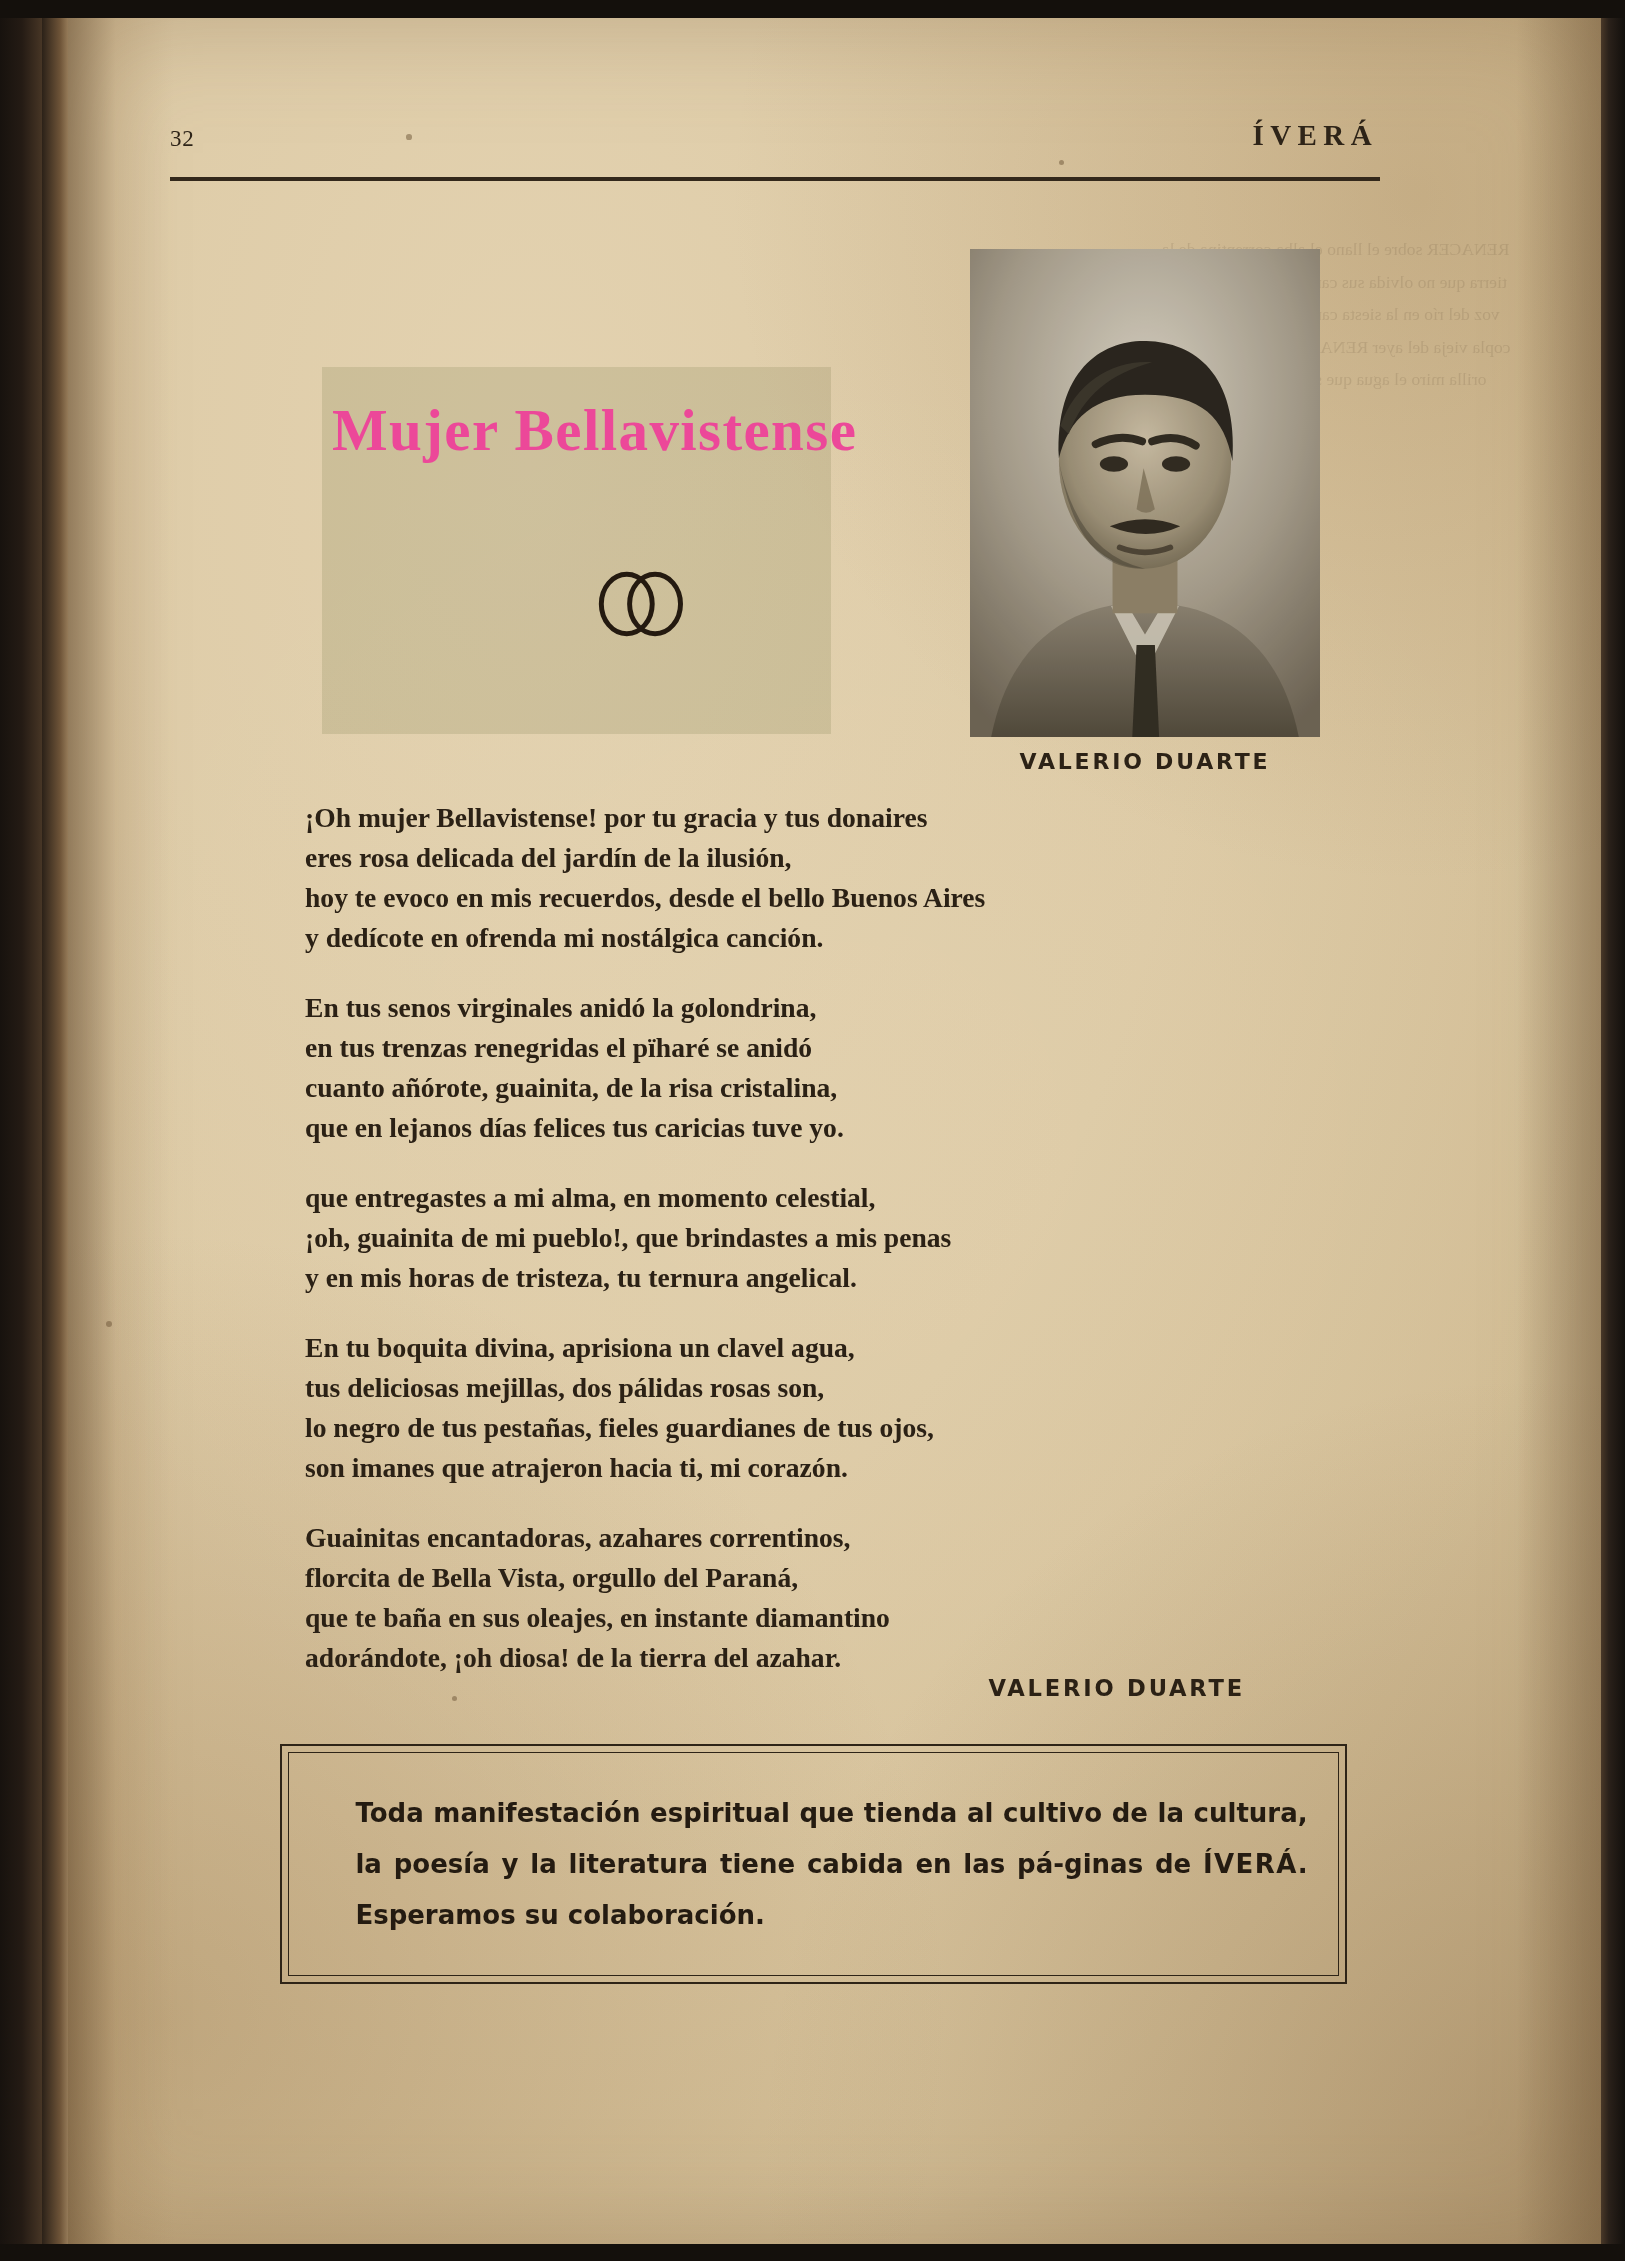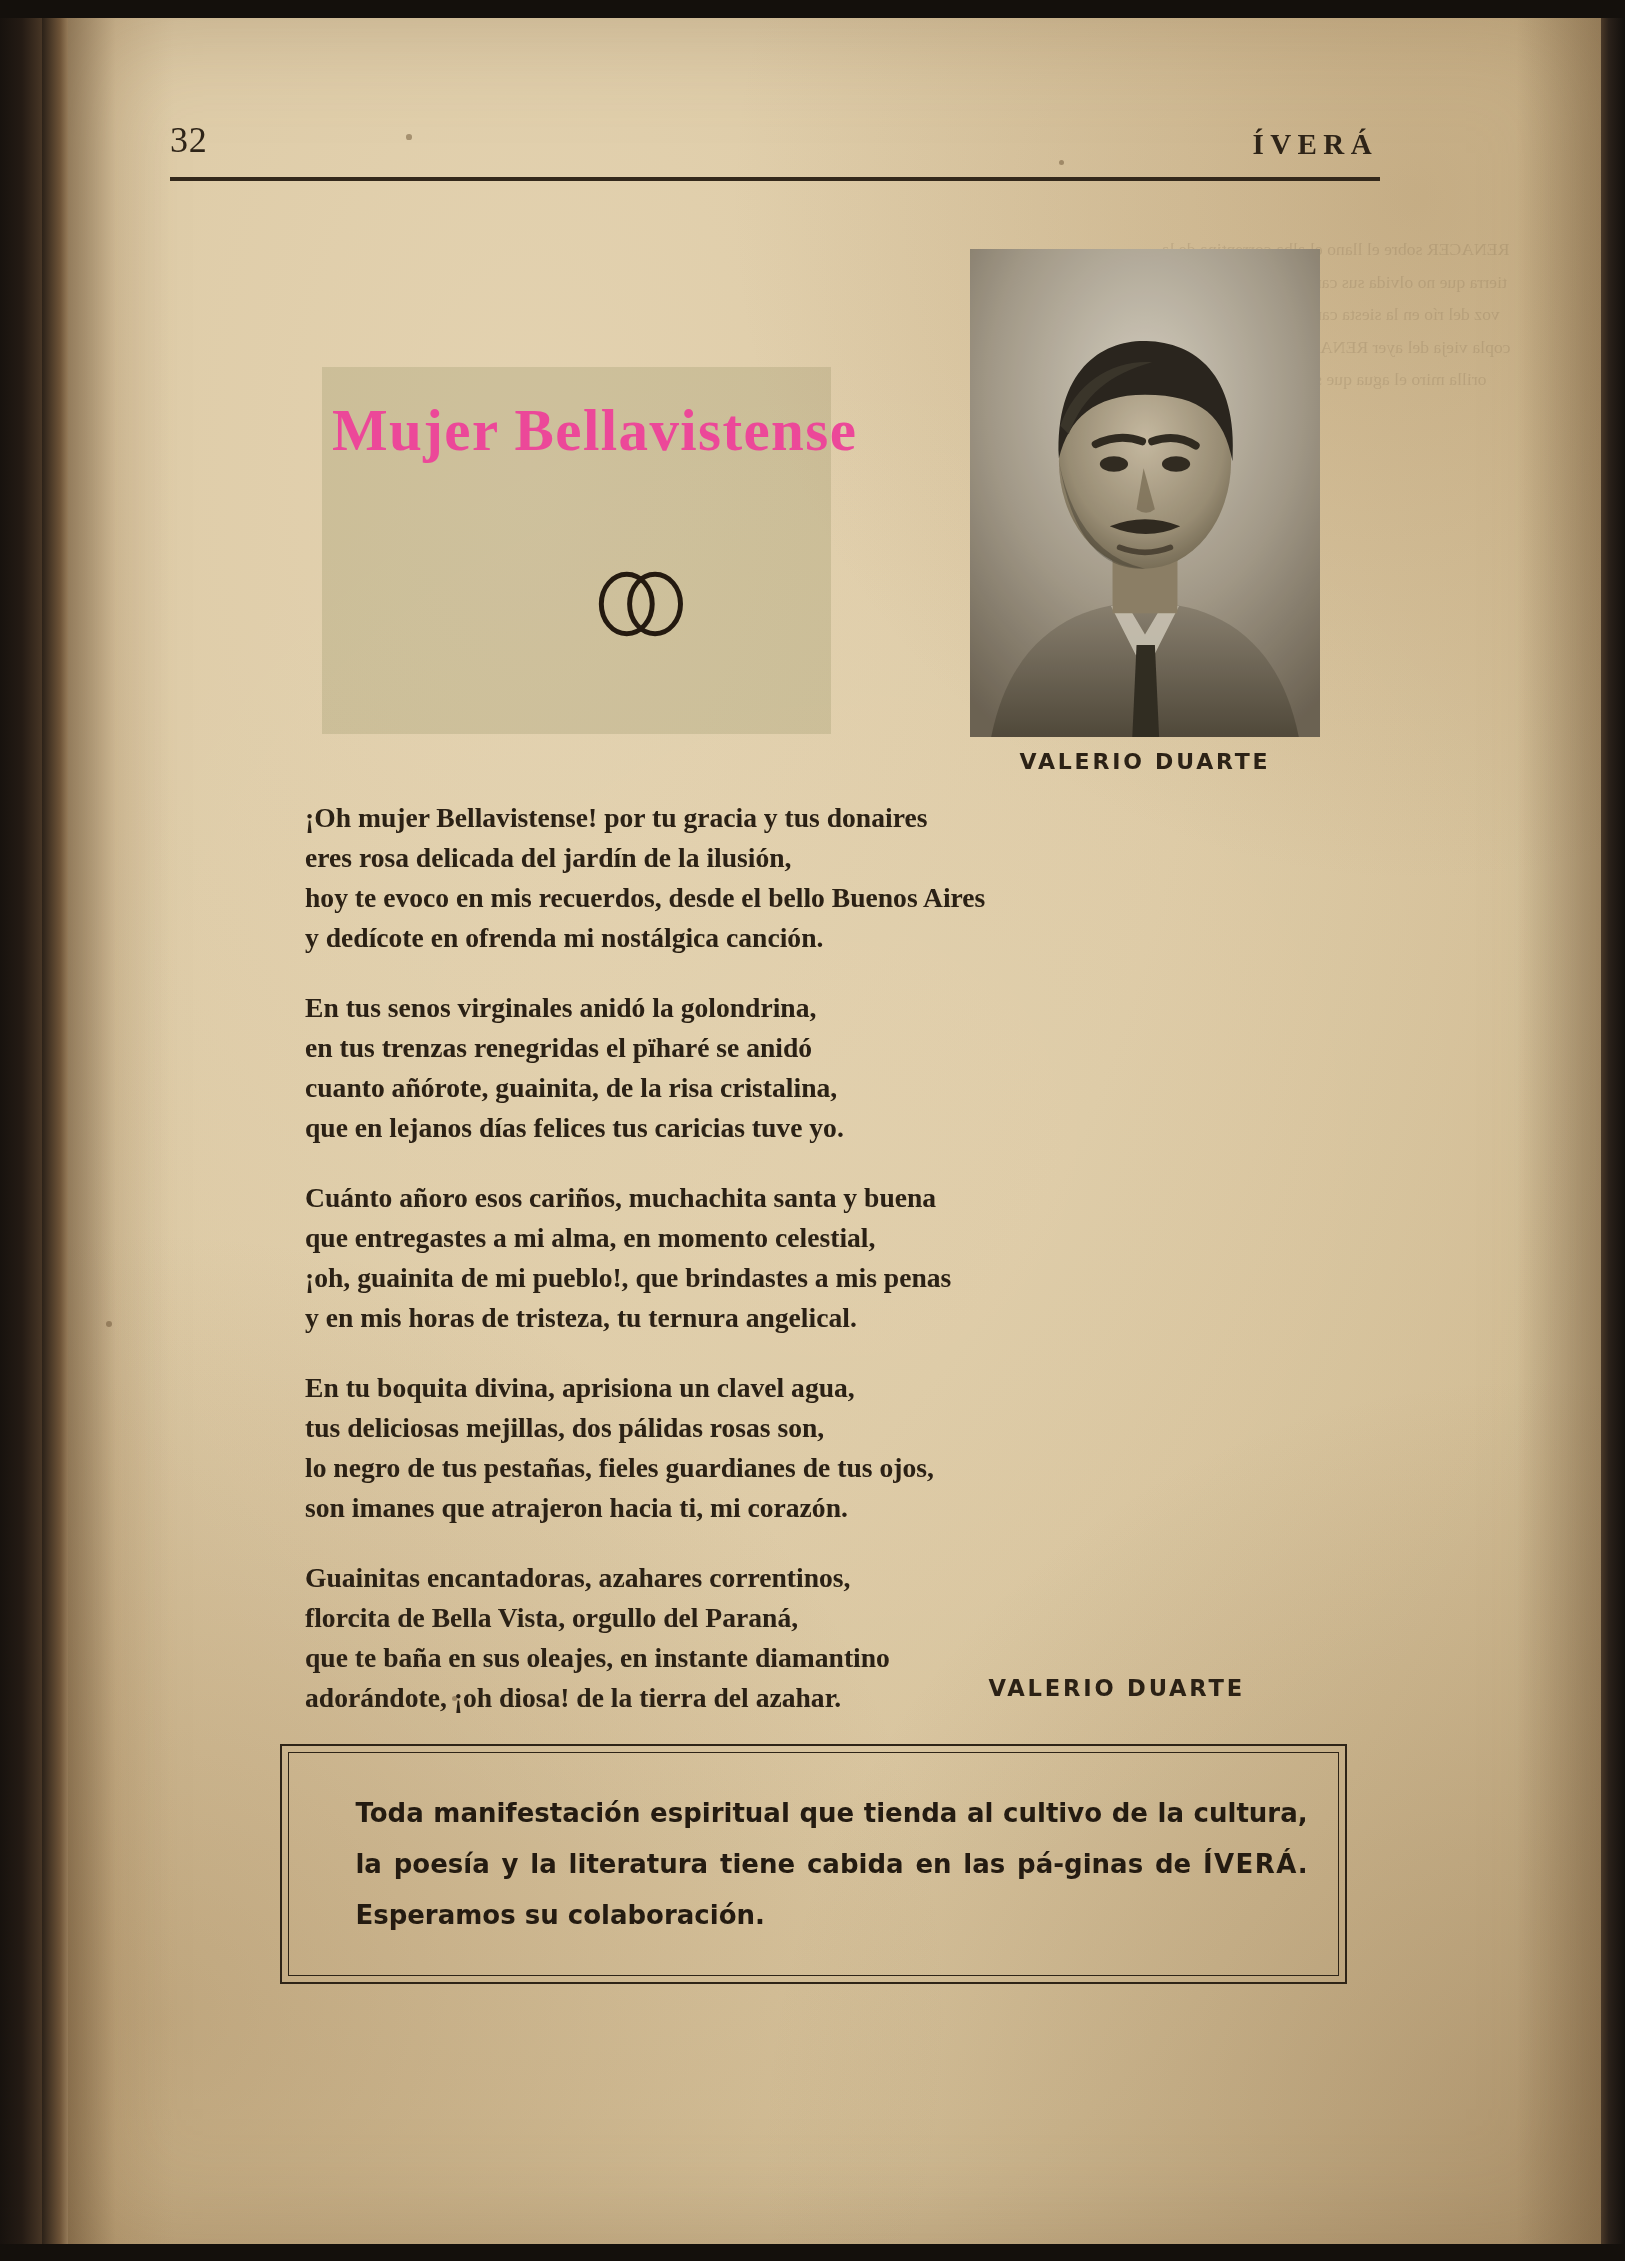--- a/index.html
+++ b/index.html
@@ -124,21 +124,21 @@
     left: 170px;
     top: 119px;
     width: 1208px;
     display: flex;
     align-items: flex-end;
     justify-content: space-between;
     color: #2e2418;
   }
   .folio {
     font-family: "Liberation Serif", serif;
-    font-size: 36px;
+    font-size: 23px;
     letter-spacing: 0.7px;
   }
   .head-title {
     font-family: "Liberation Serif", serif;
     font-size: 29px;
     letter-spacing: 6.4px;
     font-weight: 700;
   }
   .head-rule {
     position: absolute;
@@ -391,21 +391,20 @@
         <div class="line">hoy te evoco en mis recuerdos, desde el bello Buenos Aires</div>
         <div class="line">y dedícote en ofrenda mi nostálgica canción.</div>
       </div>
       <div class="stanza">
         <div class="line">En tus senos virginales anidó la golondrina,</div>
         <div class="line">en tus trenzas renegridas el pïharé se anidó</div>
         <div class="line">cuanto añórote, guainita, de la risa cristalina,</div>
         <div class="line">que en lejanos días felices tus caricias tuve yo.</div>
       </div>
       <div class="stanza">
-        <div class="line">Cuánto añoro esos cariños, muchachita santa y buena</div>
         <div class="line">que entregastes a mi alma, en momento celestial,</div>
         <div class="line">¡oh, guainita de mi pueblo!, que brindastes a mis penas</div>
         <div class="line">y en mis horas de tristeza, tu ternura angelical.</div>
       </div>
       <div class="stanza">
         <div class="line">En tu boquita divina, aprisiona un clavel agua,</div>
         <div class="line">tus deliciosas mejillas, dos pálidas rosas son,</div>
         <div class="line">lo negro de tus pestañas, fieles guardianes de tus ojos,</div>
         <div class="line">son imanes que atrajeron hacia ti, mi corazón.</div>
       </div>

